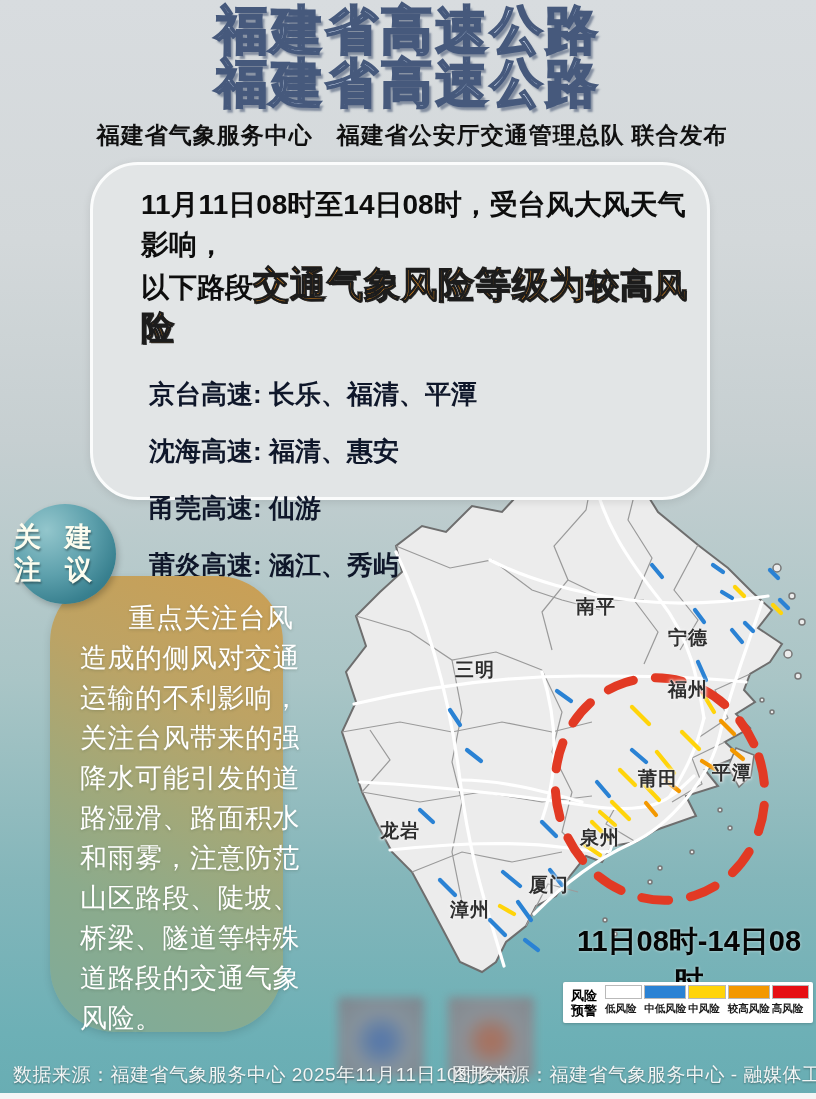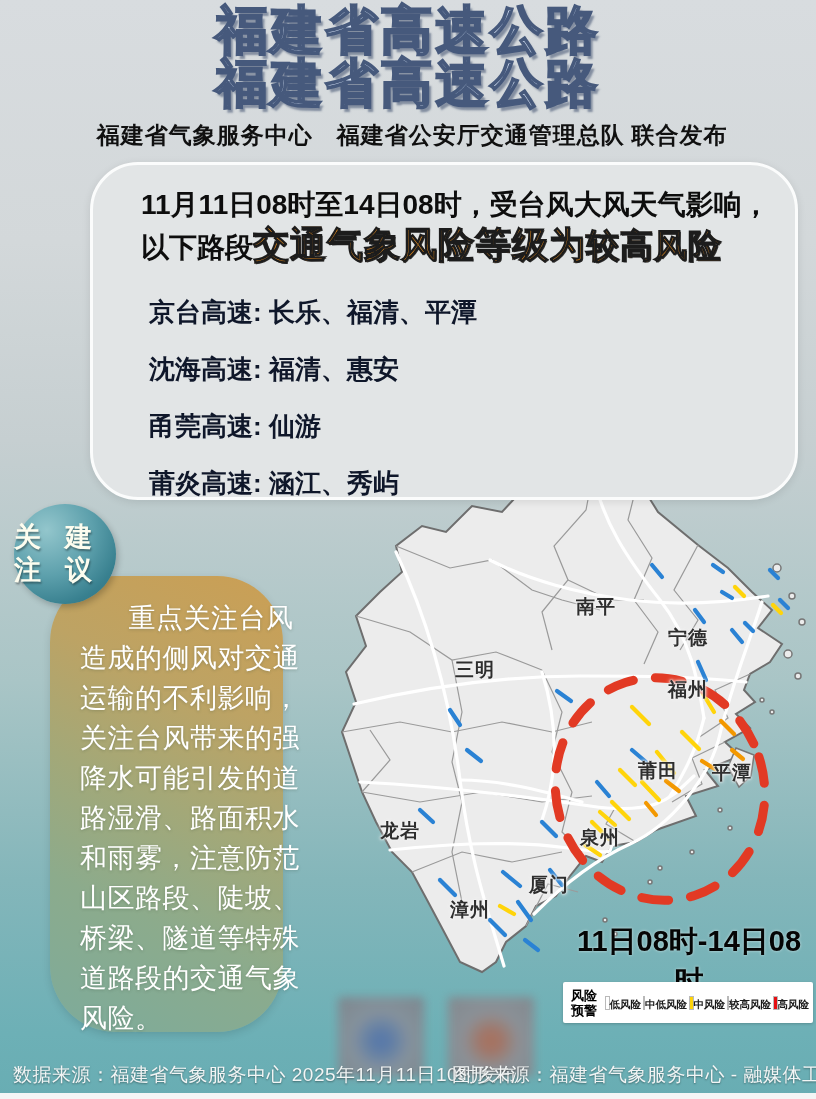--- a/index.html
+++ b/index.html
@@ -15,21 +15,21 @@
     color:#d7e4f7;-webkit-text-stroke:2px #46597c;
     text-shadow:3px 4px 2px rgba(62,78,110,.55),0 0 1px #2e3e5e;
   }
   .publisher{
     position:absolute;top:120px;left:4px;width:100%;text-align:center;z-index:2;
     font-family:"Liberation Serif","DejaVu Serif",serif;
     font-size:23px;font-weight:700;color:#101010;letter-spacing:1px;
   }
   
   .warning-box{
-    position:absolute;left:90px;top:162px;width:708px;height:338px;z-index:3;
+    position:absolute;left:90px;top:162px;width:620px;height:338px;z-index:3;
     background:#e2e5e6;border:3px solid #fbfcfc;border-radius:48px;
     box-shadow:0 2px 8px rgba(0,0,0,.10);box-sizing:border-box;
   }
   .warning-intro{
     margin:20px 0 0 48px;font-size:28px;line-height:40px;font-weight:700;color:#0d0d0d;
   }
   .hl1,.hl2{
     color:#f7941d;font-weight:800;letter-spacing:1px;
     -webkit-text-stroke:1.2px #1c1c1c;
     text-shadow:1px 1px 0 #333;
@@ -82,21 +82,21 @@
   .legend-strip{
     position:absolute;left:563px;top:982px;width:250px;height:41px;z-index:4;
     background:#ffffff;border-radius:2px;box-shadow:0 1px 3px rgba(0,0,0,.2);
     display:flex;align-items:stretch;box-sizing:border-box;padding:3px 4px 2px 4px;
   }
   .legend-axis{
     width:34px;display:flex;flex-direction:column;justify-content:center;
     font-size:13px;font-weight:800;color:#000;line-height:15px;text-align:center;
   }
   .legend-items{flex:1;display:flex;gap:2px;margin-left:4px;}
-  .legend-item{flex:1;display:flex;align-items:center;}
+  .legend-item{flex:1;display:flex;flex-direction:column;align-items:flex-start;}
   .legend-swatch{width:100%;height:14px;border:1px solid #b9b9b9;box-sizing:border-box;}
   .legend-item .lab{
     font-size:10.5px;font-weight:700;color:#1a1a1a;margin-top:3px;white-space:nowrap;
   }
   
   .qr{position:absolute;top:997px;width:86px;height:80px;border-radius:4px;filter:blur(5px);z-index:5;opacity:.95;}
   .qr1{left:338px;background:radial-gradient(circle at 50% 55%,#5a78a8 12%,#87919b 48%,#7d848b 100%);}
   .qr2{left:448px;background:radial-gradient(circle at 50% 55%,#a8705e 12%,#8d9096 48%,#82878d 100%);}
   .footer-left,.footer-right{
     position:absolute;top:1062px;z-index:6;font-size:19px;font-weight:500;color:#f2f5f5;
@@ -225,21 +225,21 @@
         <path d="M366,331 L379,341"></path>
           <path d="M432,300 L443,309"></path>
       </g>
 
       <ellipse cx="360" cy="339" rx="104" ry="112" transform="rotate(-18 360 339)" fill="none" stroke="#e23a24" stroke-width="9" stroke-dasharray="27 22" stroke-linecap="round"></ellipse>
     </svg>
     <span class="city-label" style="left:296px;top:157px">南平</span>
     <span class="city-label" style="left:388px;top:188px">宁德</span>
     <span class="city-label" style="left:175px;top:220px">三明</span>
     <span class="city-label" style="left:388px;top:240px">福州</span>
-    <span class="city-label" style="left:358px;top:321px">莆田</span>
+    <span class="city-label" style="left:358px;top:329px">莆田</span>
     <span class="city-label" style="left:432px;top:323px">平潭</span>
     <span class="city-label" style="left:100px;top:381px">龙岩</span>
     <span class="city-label" style="left:300px;top:388px">泉州</span>
     <span class="city-label" style="left:249px;top:435px">厦门</span>
     <span class="city-label" style="left:170px;top:460px">漳州</span>
   </div>
 
   <section class="warning-box">
     <p class="warning-intro">
       <span>11月11日08时至14日08时，受台风大风天气影响，</span><br>

